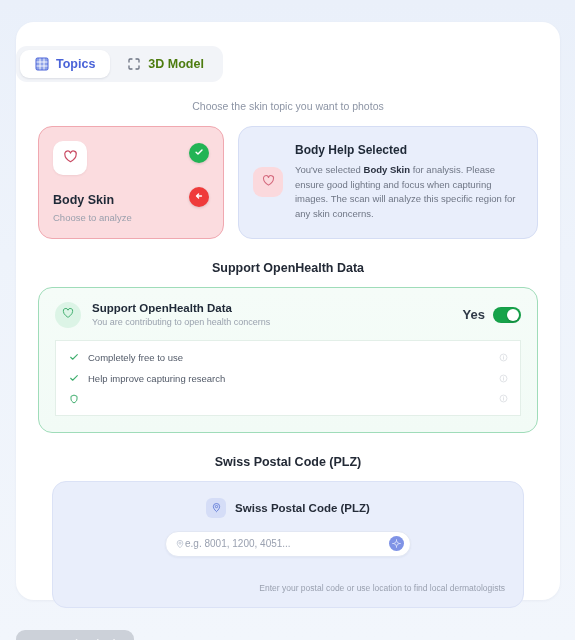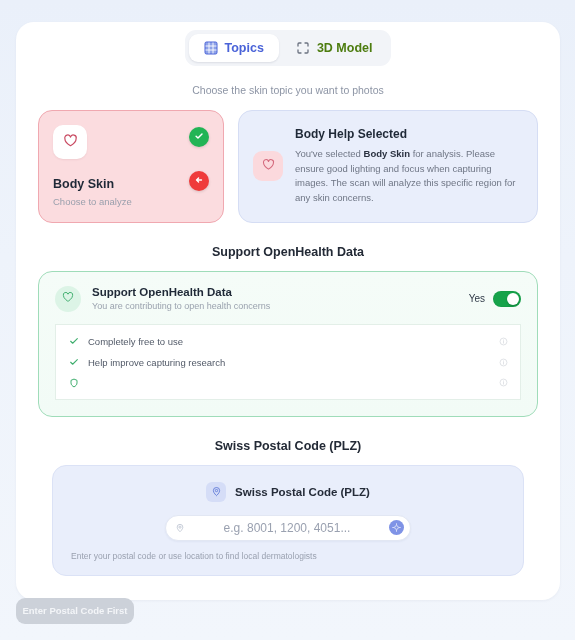--- a/index.html
+++ b/index.html
@@ -18,21 +18,21 @@
   .surface {
     position: absolute;
     left: 16px; top: 22px;
     width: 544px; height: 578px;
     background: #ffffff;
     border-radius: 18px;
     box-shadow: 0 1px 3px rgba(30,45,80,.05);
   }
 
   
-  .seg-wrap { display:flex; justify-content:center; padding-top: 8px; }
+  .seg-wrap { display:flex; padding-top: 24px; }
   .seg {
     display: inline-flex;
     background: #f2f4f8;
     border-radius: 11px;
     padding: 4px;
     gap: 2px;
   }
   .seg-btn {
     display: inline-flex; align-items: center; gap: 7px;
     font-size: 12.5px; font-weight: 600;
@@ -130,21 +130,21 @@
   .green-head { display:flex; align-items:center; gap:11px; }
   .circ-heart {
     width:26px; height:26px; border-radius:50%;
     background:#dcf4e6;
     display:flex; align-items:center; justify-content:center;
     flex:0 0 auto;
   }
   .green-head h4 { font-size:11.5px; font-weight:700; color:#1f2937; }
   .green-head .sub { font-size:9px; color:#9aa2ae; margin-top:3px; }
   .toggle-wrap { margin-left:auto; display:flex; align-items:center; gap:8px; }
-  .toggle-label { font-size:10px; font-weight:400; color:#2f3947;text-align:right; }
+  .toggle-label { font-size:13px; font-weight:700; color:#2f3947;text-align:right; }
   .toggle {
     width:28px; height:16px; border-radius:9px;
     background:#16a34a; position:relative; cursor:pointer;
     box-shadow: inset 0 0 0 1px rgba(0,0,0,.03);
   }
   .toggle .knob {
     position:absolute; top:2px; right:2px;
     width:12px; height:12px; border-radius:50%;
     background:#fff; box-shadow:0 1px 2px rgba(0,0,0,.2);
   }
@@ -184,32 +184,32 @@
     margin: 13px auto 0 auto;
     width: 246px; height: 26px;
     background:#fff;
     border:1px solid #e2e7f3;
     border-radius: 13px;
     display:flex; align-items:center;
     padding: 0 6px 0 9px;
     box-shadow: 0 1px 2px rgba(40,60,110,.05);
   }
   .plz-input .ph {
-    flex:1; text-align:center;
-    font-size:12px; color:#9aa1b0;
+    flex:1; 
+    font-size:10px; color:#9aa1b0;
     cursor: text;
   }
   .geo-btn {
     width:15px; height:15px; border-radius:50%;
     background:#7f93e6;
     display:flex; align-items:center; justify-content:center;
     cursor:pointer; flex:0 0 auto;
   }
   .plz-note {
-    text-align:left; font-size:8.5px; color:#9aa1b0; margin-top:10px;
+    text-align:right; font-size:8.5px; color:#9aa1b0; margin-top:26px;
   }
 
   
   .submit-wrap { display:flex; justify-content:flex-start; margin-top: 22px; }
   .submit {
     width: 118px; height: 26px;
     background:#ccd1d9;
     border-radius: 9px;
     color:#f3f5f8;
     font-size:9.5px; font-weight:700;

